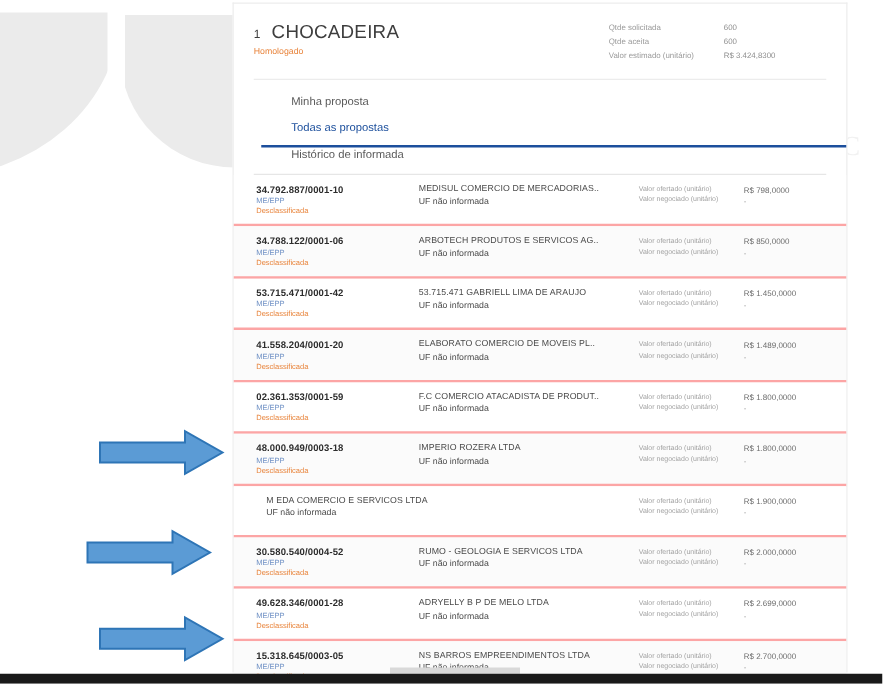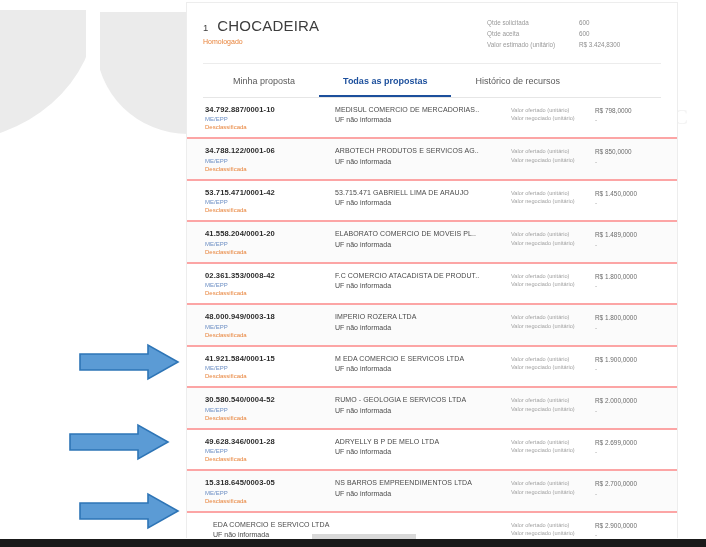--- a/index.html
+++ b/index.html
@@ -67,26 +67,26 @@
 
   .summary{display:flex;flex-direction:column;gap:3px;padding-top:2px;
            min-width:172px;}
   .summary-row{display:flex;font-size:6.3px;color:#9a9a9a;line-height:1.25;}
   .summary-label{width:92px;}
   .summary-value{color:#8e8e8e;}
 
   .header-rule{height:1px;background:#ececec;margin:4px 16px 0 16px;}
 
   
-  .tabs{display:flex;padding:12px 0 0 22px;gap:0;}
+  .tabs{display:flex;padding:12px 0 0 22px;gap:0;flex-direction:column;}
   .tab{
     font-size:9px;color:#5a5a5a;padding:0 24px 9px 24px;
     border-bottom:2px solid transparent;cursor:pointer;white-space:nowrap;
   }
-  .tab.active{color:#1c4f9c;font-weight:bold;border-bottom:2.5px solid #1c4f9c;}
+  .tab.active{color:#1c4f9c;font-weight:normal;border-bottom:2.5px solid #1c4f9c;}
   .tabs-rule{height:1px;background:#e6e6e6;margin:0 16px;}
 
   
   .rows{padding:0 0 0 0;}
   .prow{
     display:flex;align-items:flex-start;
     padding:7px 16px 7px 18px;
     border-bottom:2px solid #fca5a5;
     background:#ffffff;
     min-height:25px;
@@ -146,21 +146,21 @@
         <span class="summary-value">R$ 3.424,8300</span>
       </div>
     </div>
   </div>
 
   <div class="header-rule"></div>
 
   <div class="tabs">
     <div class="tab">Minha proposta</div>
     <div class="tab active">Todas as propostas</div>
-    <div class="tab">Histórico de recursos</div>
+    <div class="tab">Histórico de informada</div>
   </div>
   <div class="tabs-rule"></div>
 
   <div class="rows" id="rows">
       <div class="prow">
         <div class="col-cnpj">
           <div class="cnpj">34.792.887/0001-10</div>
           <div class="me-epp">ME/EPP</div>
           <div class="row-status">Desclassificada</div>
         </div>
@@ -229,21 +229,21 @@
           <div class="vlabel">Valor ofertado (unitário)</div>
           <div class="vlabel">Valor negociado (unitário)</div>
         </div>
         <div class="col-amount">
           <div class="amount">R$ 1.489,0000</div>
           <div class="amount-dash">-</div>
         </div>
       </div>
       <div class="prow">
         <div class="col-cnpj">
-          <div class="cnpj">02.361.353/0008-42</div>
+          <div class="cnpj">02.361.353/0001-59</div>
           <div class="me-epp">ME/EPP</div>
           <div class="row-status">Desclassificada</div>
         </div>
         <div class="col-name">
           <div class="company">F.C COMERCIO ATACADISTA DE PRODUT..</div>
           <div class="uf">UF não informada</div>
         </div>
         <div class="col-vals">
           <div class="vlabel">Valor ofertado (unitário)</div>
           <div class="vlabel">Valor negociado (unitário)</div>
@@ -266,25 +266,20 @@
         <div class="col-vals">
           <div class="vlabel">Valor ofertado (unitário)</div>
           <div class="vlabel">Valor negociado (unitário)</div>
         </div>
         <div class="col-amount">
           <div class="amount">R$ 1.800,0000</div>
           <div class="amount-dash">-</div>
         </div>
       </div>
       <div class="prow">
-        <div class="col-cnpj">
-          <div class="cnpj">41.921.584/0001-15</div>
-          <div class="me-epp">ME/EPP</div>
-          <div class="row-status">Desclassificada</div>
-        </div>
         <div class="col-name">
           <div class="company">M EDA COMERCIO E SERVICOS LTDA</div>
           <div class="uf">UF não informada</div>
         </div>
         <div class="col-vals">
           <div class="vlabel">Valor ofertado (unitário)</div>
           <div class="vlabel">Valor negociado (unitário)</div>
         </div>
         <div class="col-amount">
           <div class="amount">R$ 1.900,0000</div>

